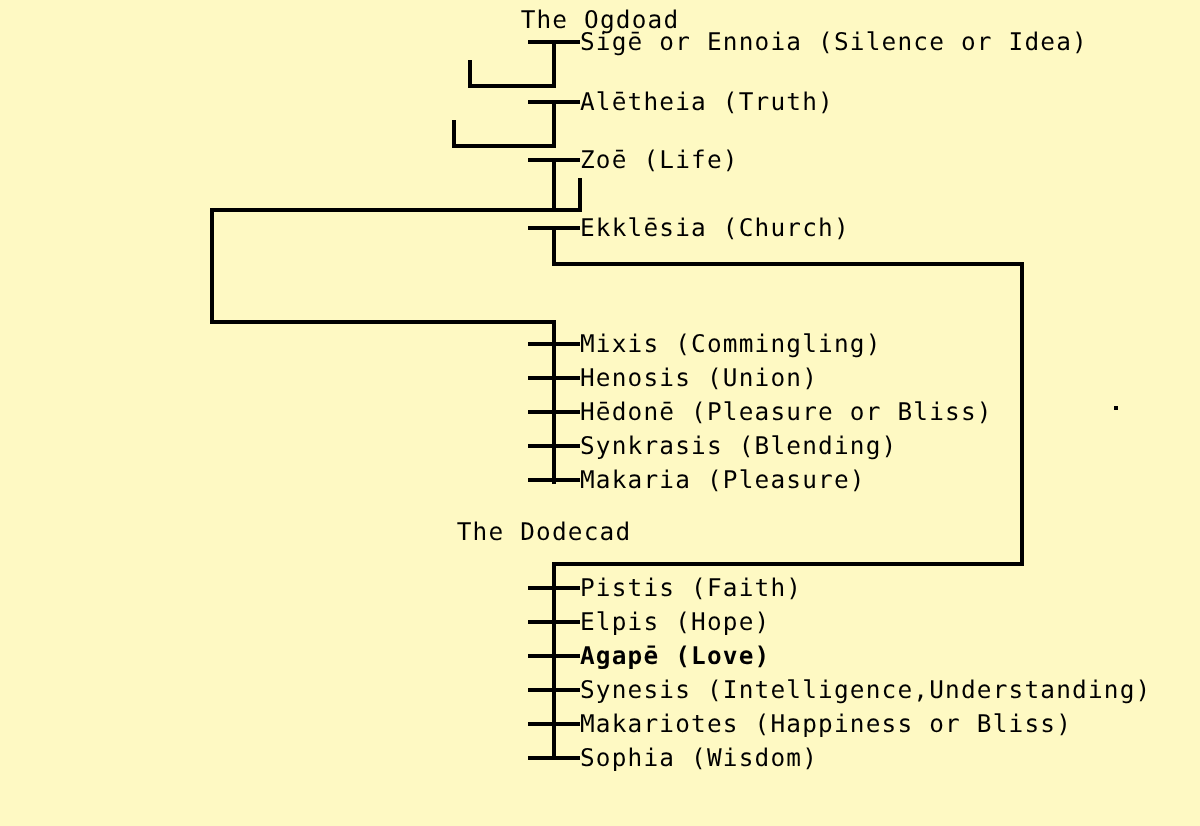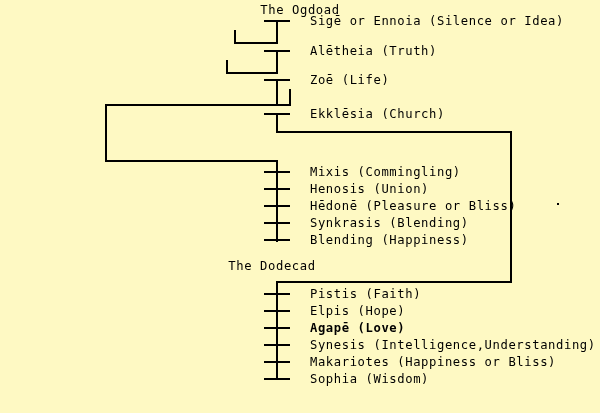--- a/index.html
+++ b/index.html
@@ -32,21 +32,20 @@
   #heading-decad   { left: 0; top: 138px; width: 600px; text-align: center; }
   #heading-dodecad { left: 0; top: 259px; width: 544px; text-align: center; }
 
   
   .row {
     position: absolute;
     height: 17px;
     line-height: 17px;
     white-space: pre;
     letter-spacing: 0.6px;
-    margin-left: 20px;
   }
   .row .right {
     position: absolute;
     left: 290px;
     top: 0;
     white-space: pre;
   }
 
   
   .ln {
@@ -127,21 +126,21 @@
   <div class="row" style="top:198px;">
     
     <span class="right">Hēdonē (Pleasure or Bliss)</span>
   </div>
   <div class="row" style="top:215px;">
     
     <span class="right">Synkrasis (Blending)</span>
   </div>
   <div class="row" style="top:232px;">
     
-    <span class="right">Blending (Happiness)</span>
+    <span class="right">Makaria (Pleasure)</span>
   </div>
 
   <div class="ln v" style="left:276px; top:160px; height:82px;"></div>
   <div class="ln h" style="left:264px; top:171px; width:26px;"></div>
   <div class="ln h" style="left:264px; top:188px; width:26px;"></div>
   <div class="ln h" style="left:264px; top:205px; width:26px;"></div>
   <div class="ln h" style="left:264px; top:222px; width:26px;"></div>
   <div class="ln h" style="left:264px; top:239px; width:26px;"></div>
 
   <div class="heading" id="heading-dodecad">The Dodecad</div>

